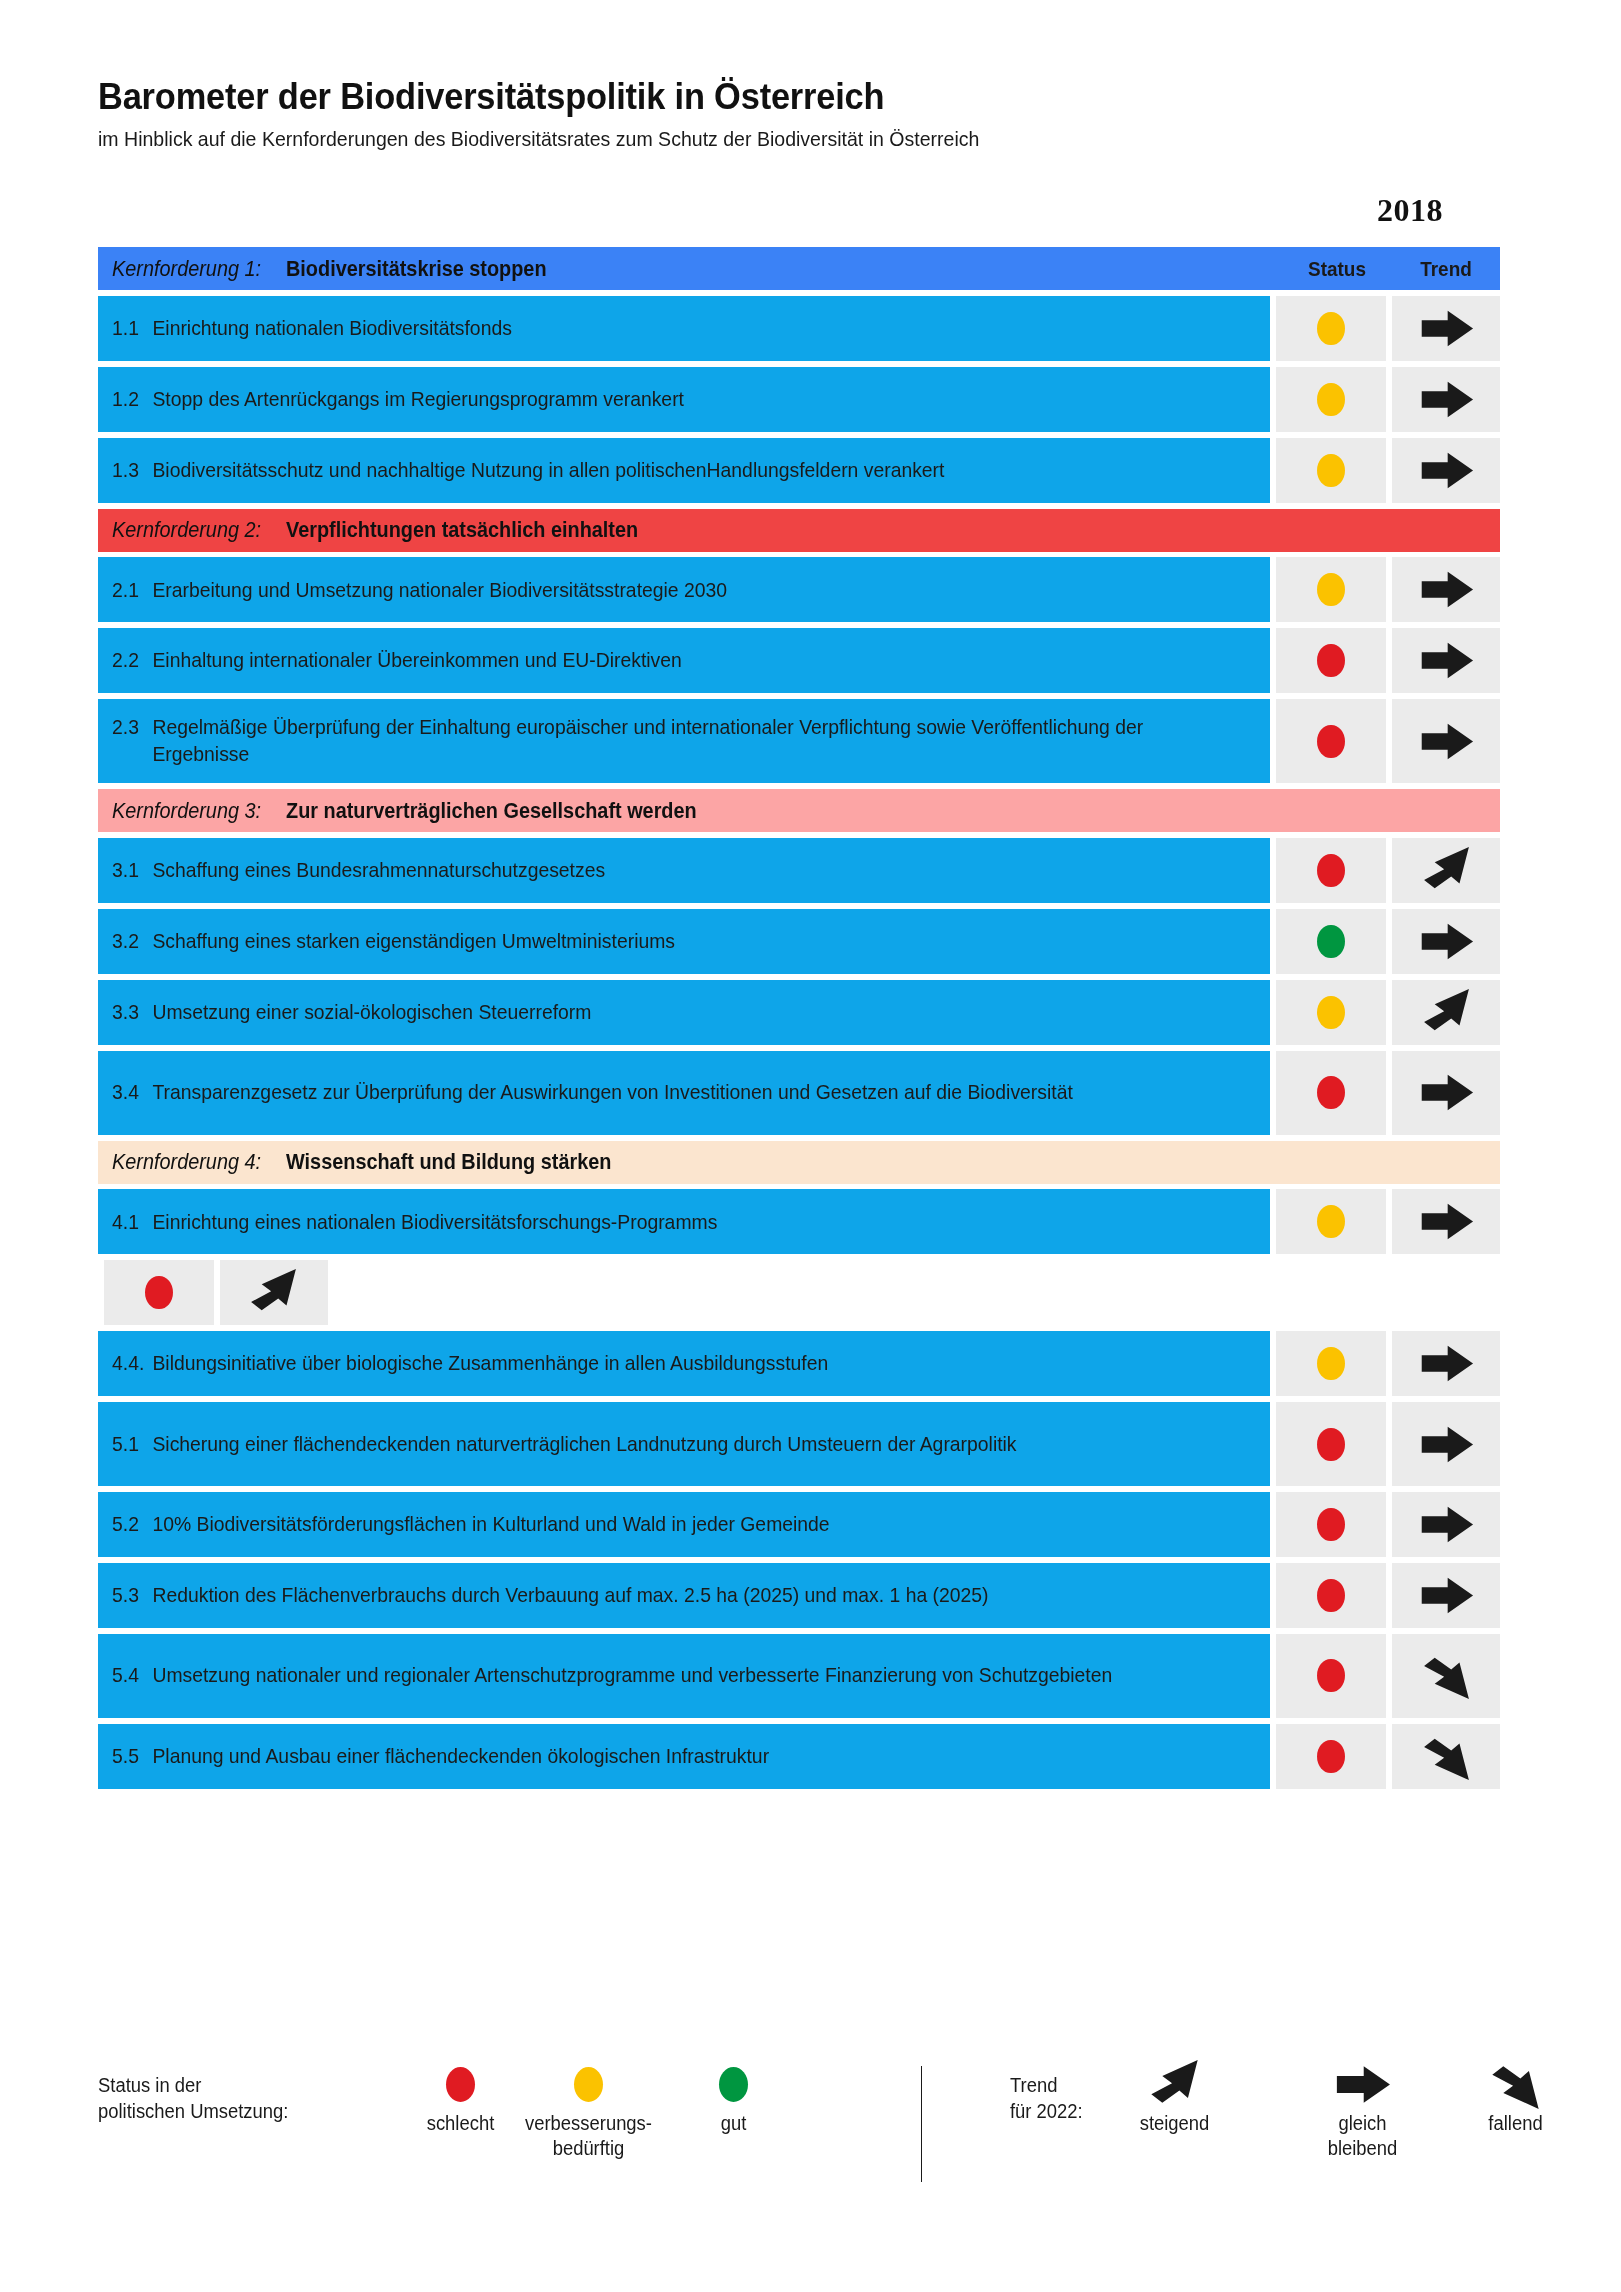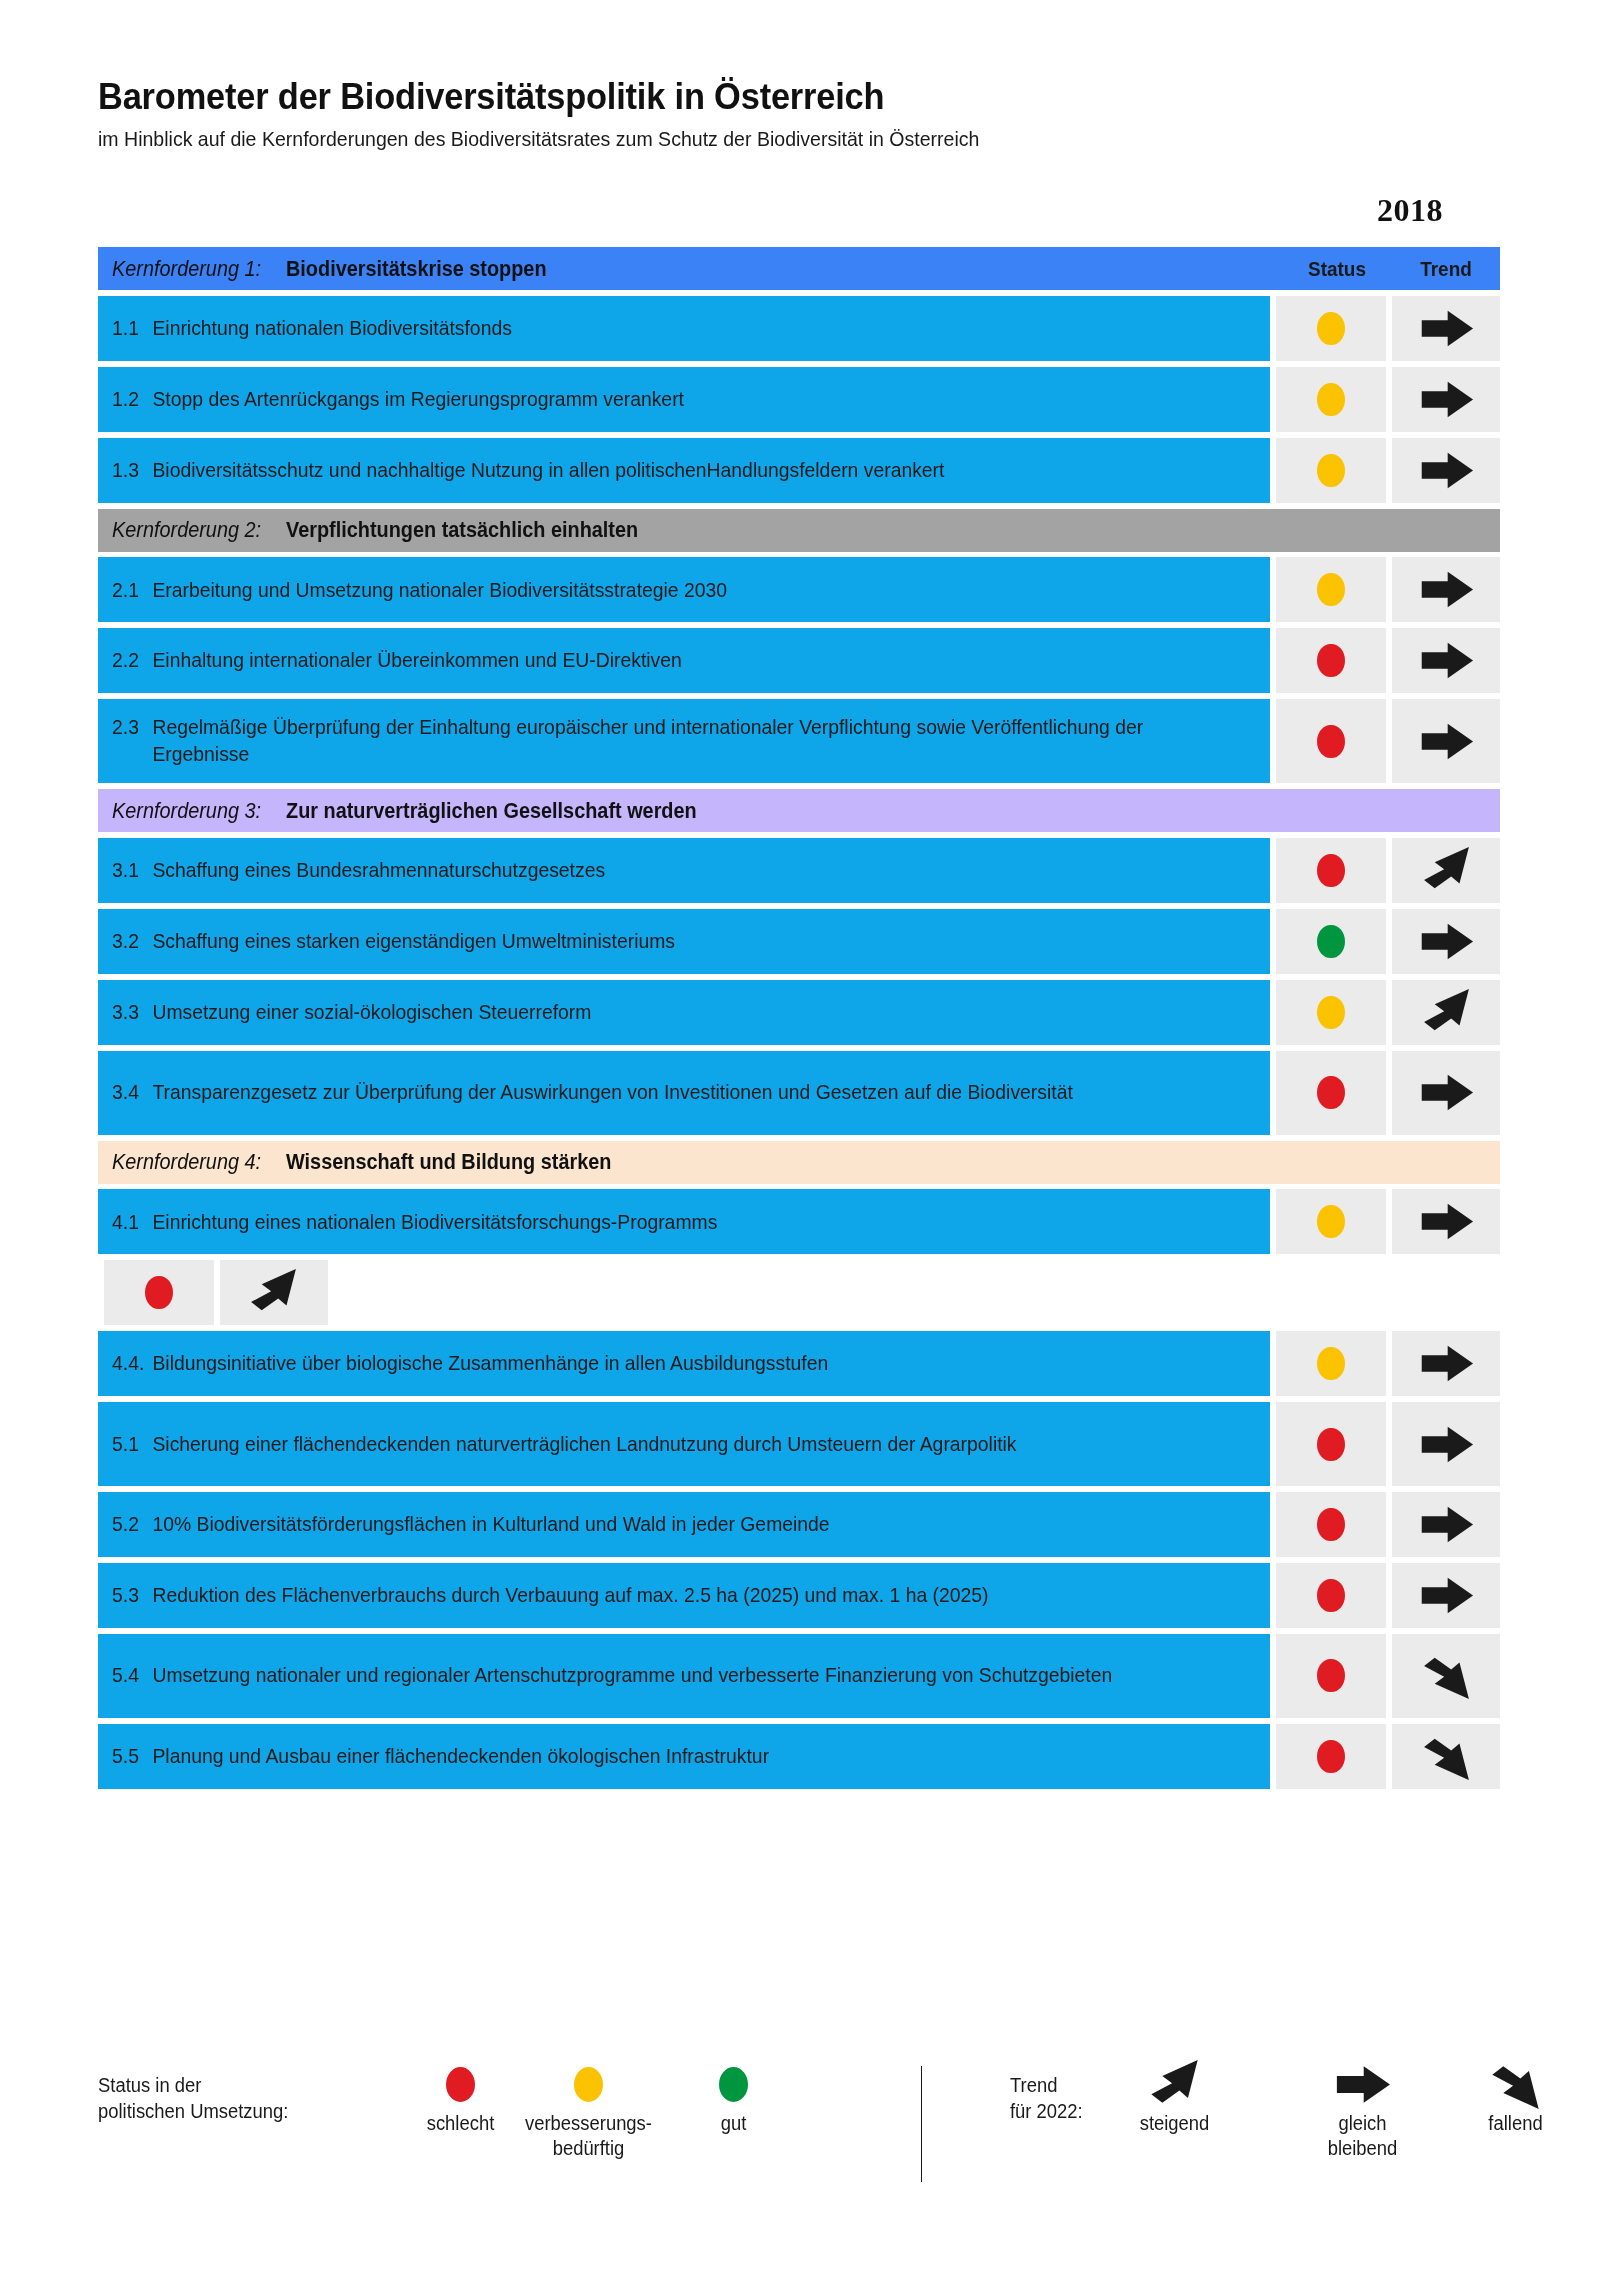--- a/index.html
+++ b/index.html
@@ -300,21 +300,21 @@
           <span class="dot" style="background: rgb(251, 194, 0);"></span>
         </div>
         <div class="cell-trend">
           <span class="arrow">
             <svg width="59" height="59" viewBox="0 0 100 100">
               <path d="M8,36 L52,36 L52,20 L95,50 L52,80 L52,64 L8,64 Z" fill="#1a1a1a"></path>
             </svg>
           </span>
         </div>
       </div>
-      <div class="section-header" style="background: #a3a3a3;">
+      <div class="section-header" style="background: #ef4444;">
         <span class="kf">Kernforderung 2:</span>
         <span class="sec-title">Verpflichtungen tatsächlich einhalten</span>
         <span class="hdr-spacer"></span>
         <span class="hdr-status"></span>
         <span class="hdr-trend"></span>
       </div>
       <div class="row">
         <div class="cell-text">
           <div class="item">
             <span class="num">2.1</span>
@@ -361,21 +361,21 @@
           <span class="dot" style="background: rgb(224, 27, 34);"></span>
         </div>
         <div class="cell-trend">
           <span class="arrow">
             <svg width="59" height="59" viewBox="0 0 100 100">
               <path d="M8,36 L52,36 L52,20 L95,50 L52,80 L52,64 L8,64 Z" fill="#1a1a1a"></path>
             </svg>
           </span>
         </div>
       </div>
-      <div class="section-header" style="background: #c4b5fd;">
+      <div class="section-header" style="background: #fca5a5;">
         <span class="kf">Kernforderung 3:</span>
         <span class="sec-title">Zur naturverträglichen Gesellschaft werden</span>
         <span class="hdr-spacer"></span>
         <span class="hdr-status"></span>
         <span class="hdr-trend"></span>
       </div>
       <div class="row">
         <div class="cell-text">
           <div class="item">
             <span class="num">3.1</span>

